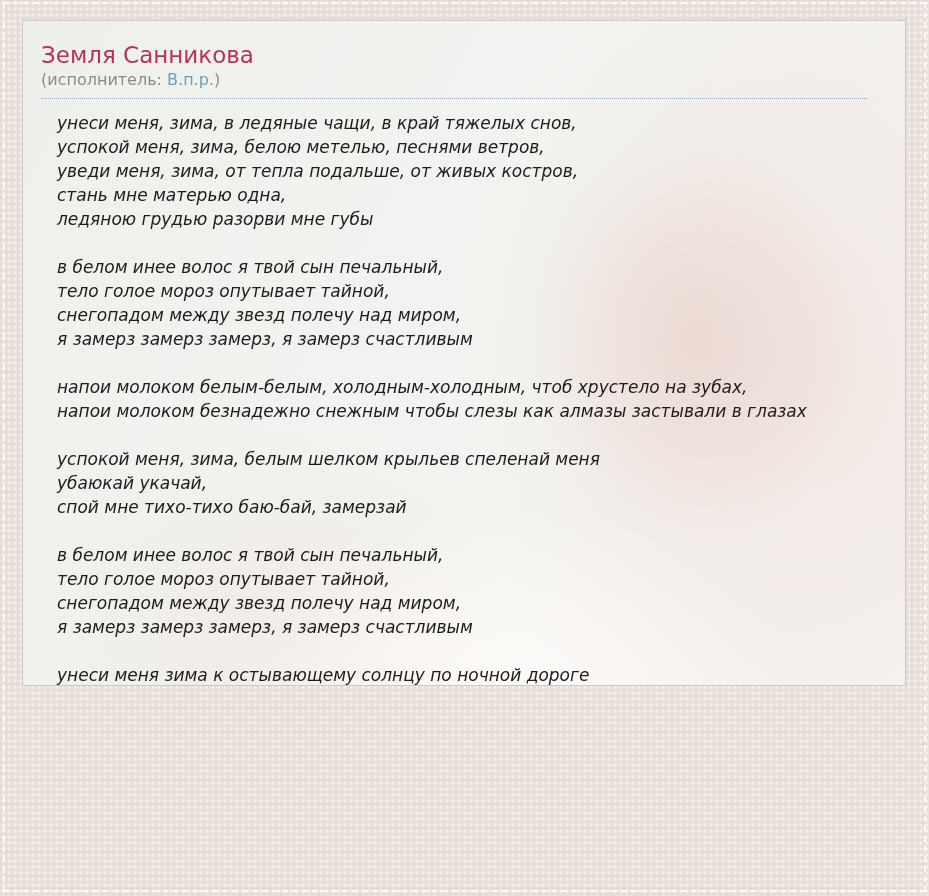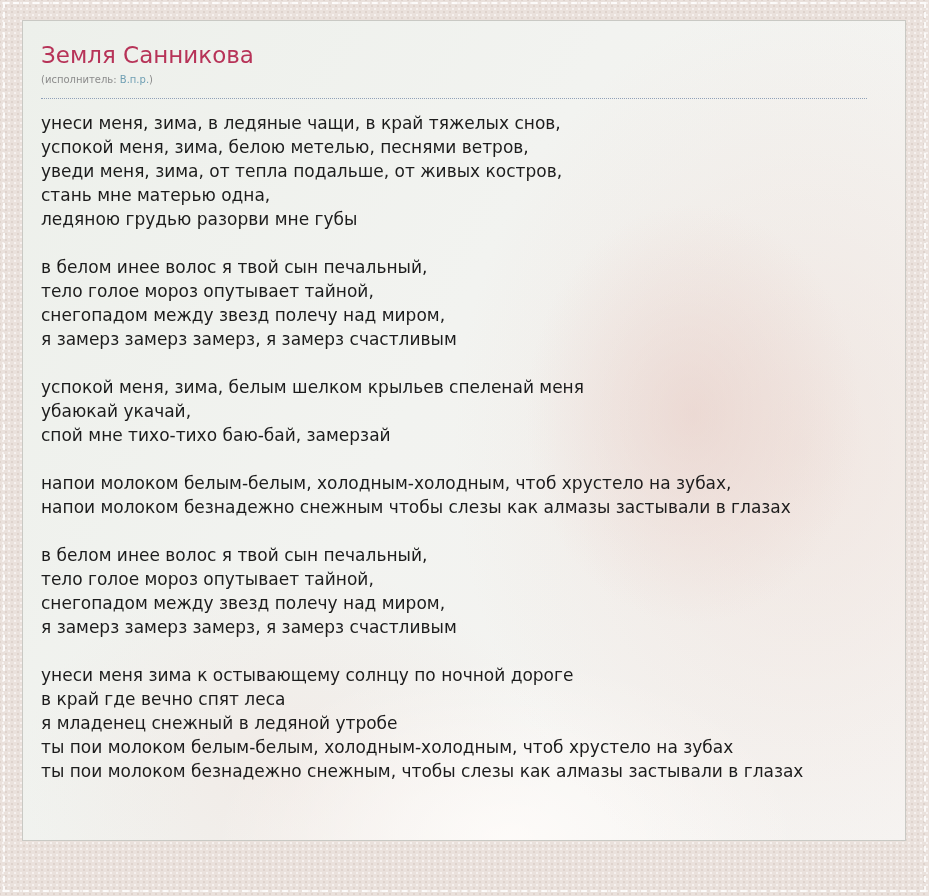--- a/index.html
+++ b/index.html
@@ -32,21 +32,21 @@
     pointer-events: none;
     z-index: 3;
   }
 
   
   .card {
     position: absolute;
     left: 22px;
     top: 20px;
     width: 884px;
-    height: 821px;
+    height: 666px;
     box-sizing: border-box;
     border: 1px solid var(--card-border, #c9c9c4);
     background:
       radial-gradient(ellipse 240px 300px at 76% 48%, rgba(231,203,196,0.55), rgba(231,203,196,0) 70%),
       radial-gradient(ellipse 480px 620px at 88% 52%, rgba(236,215,207,0.45), rgba(236,215,207,0) 72%),
       radial-gradient(ellipse 420px 260px at 55% 100%, rgba(255,252,250,0.85), rgba(255,252,250,0) 70%),
       radial-gradient(ellipse 380px 300px at 30% 92%, rgba(238,219,212,0.35), rgba(238,219,212,0) 70%),
       linear-gradient(118deg, #edf0eb 0%, #f2f3f0 45%, #f6f4f2 100%);
     overflow: hidden;
     z-index: 1;
@@ -59,21 +59,21 @@
   .song-title {
     margin: 0;
     font-size: 23px;
     font-weight: 400;
     line-height: 28px;
     color: var(--title-color, #b73358);
   }
 
   .artist-line {
     margin: 2px 0 0 0;
-    font-size: 10px;
+    font-size: 16px;
     line-height: 18px;
     color: var(--artist-text, #8b8b8b);
   }
 
   .artist-link {
     color: var(--artist-link, #6f9fb3);
     text-decoration: none;
     cursor: pointer;
   }
 
@@ -84,41 +84,42 @@
   }
 
   .lyrics {
     margin-top: 12px;
     font-size: 17px;
     line-height: 24px;
     color: var(--lyrics-text, #1c1c1c);
   }
 
   .stanza {
-    margin: 0 0 24px 0;
+    margin: 0 0 24px 16px;
+    font-style: italic;
   }
 </style>
 </head>
 <body>
 
 <div class="page">
   <div class="stitch"></div>
 
   <div class="card">
     <div class="card-inner">
 
       <div class="header-block">
         <h1 class="song-title">Земля Санникова</h1>
         <p class="artist-line"><span>(исполнитель: </span><a class="artist-link">В.п.р.</a><span>)</span></p>
       </div>
 
       <div class="lyrics">
           <p class="stanza">унеси меня, зима, в ледяные чащи, в край тяжелых снов,<br>успокой меня, зима, белою метелью, песнями ветров,<br>уведи меня, зима, от тепла подальше, от живых костров,<br>стань мне матерью одна,<br>ледяною грудью разорви мне губы</p>
           <p class="stanza">в белом инее волос я твой сын печальный,<br>тело голое мороз опутывает тайной,<br>снегопадом между звезд полечу над миром,<br>я замерз замерз замерз, я замерз счастливым</p>
+          <p class="stanza">напои молоком белым-белым, холодным-холодным, чтоб хрустело на зубах,<br>напои молоком безнадежно снежным чтобы слезы как алмазы застывали в глазах</p>
           <p class="stanza">успокой меня, зима, белым шелком крыльев спеленай меня<br>убаюкай укачай,<br>спой мне тихо-тихо баю-бай, замерзай</p>
-          <p class="stanza">напои молоком белым-белым, холодным-холодным, чтоб хрустело на зубах,<br>напои молоком безнадежно снежным чтобы слезы как алмазы застывали в глазах</p>
           <p class="stanza">в белом инее волос я твой сын печальный,<br>тело голое мороз опутывает тайной,<br>снегопадом между звезд полечу над миром,<br>я замерз замерз замерз, я замерз счастливым</p>
           <p class="stanza">унеси меня зима к остывающему солнцу по ночной дороге<br>в край где вечно спят леса<br>я младенец снежный в ледяной утробе<br>ты пои молоком белым-белым, холодным-холодным, чтоб хрустело на зубах<br>ты пои молоком безнадежно снежным, чтобы слезы как алмазы застывали в глазах</p>
         </div>
 
     </div>
   </div>
 </div>
 
 </body></html>

